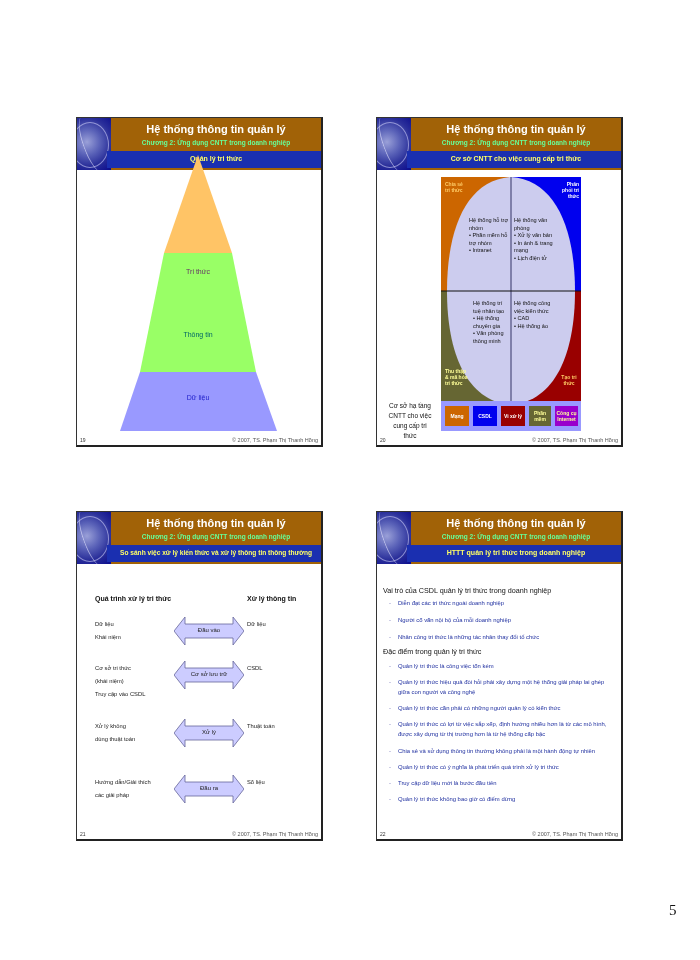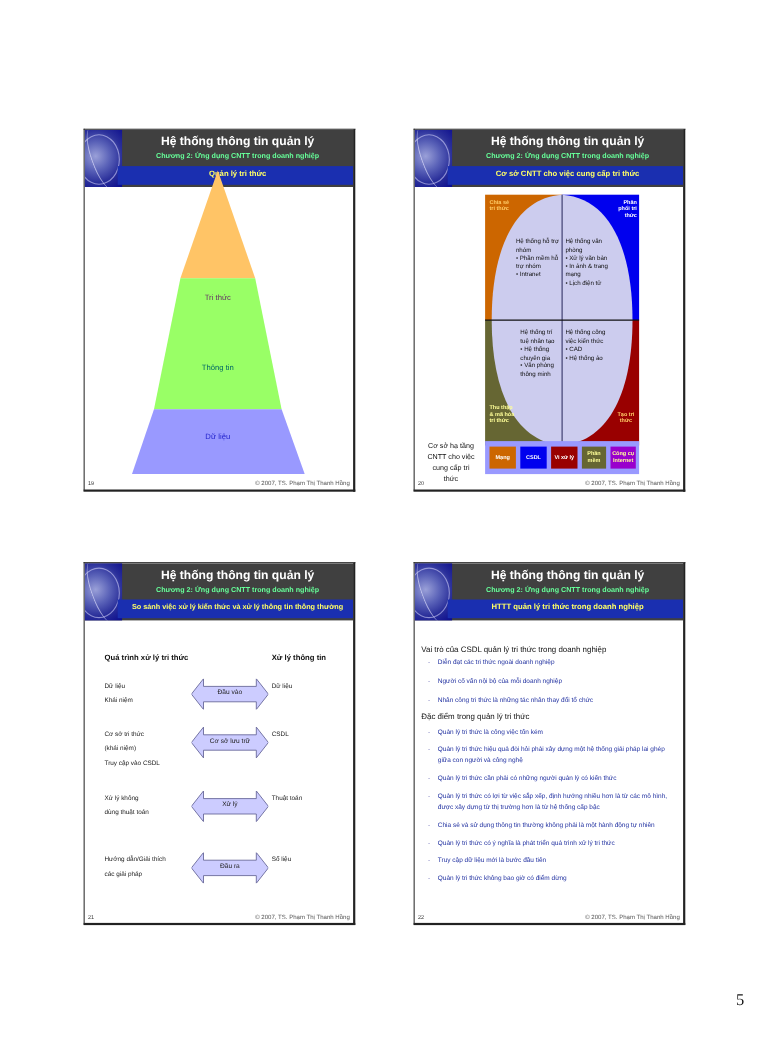--- a/index.html
+++ b/index.html
@@ -1,18 +1,18 @@
 <!DOCTYPE html>
 <html><head>
 <meta charset="utf-8">
 <style>
   html, body { margin: 0; padding: 0; background: #ffffff; }
   body { width: 700px; height: 960px; position: relative; overflow: hidden; font-family: "Liberation Sans", sans-serif; }
   .slide { position: absolute; width: 247px; height: 330px; border: 1px solid #333; border-right: 2px solid #222; border-bottom: 2px solid #222; background: #fff; box-sizing: border-box; overflow: hidden; }
-  .hdr { position: absolute; left: 0; top: 0; right: 0; height: 52px; background: #404040; }
+  .hdr { position: absolute; left: 0; top: 0; right: 0; height: 52px; background: #a16207; }
   .globe { position: absolute; left: 0; top: 0; width: 34px; height: 52px; background: radial-gradient(circle at 10px 24px, #9aa0d8 0%, #5a62b8 35%, #2a2f9a 65%, #0a0a8c 100%); overflow: hidden; }
   .globe::before { content: ""; position: absolute; left: -6px; top: 4px; width: 36px; height: 44px; border-radius: 50%; border: 1px solid rgba(220,220,255,0.55); }
   .globe::after { content: ""; position: absolute; left: 6px; top: -4px; width: 18px; height: 60px; border-radius: 50%; border-left: 1px solid rgba(230,230,255,0.6); transform: rotate(-20deg); }
   .hdr-title { position: absolute; left: 34px; right: 0; top: 5px; text-align: center; color: #fff; font-size: 11px; font-weight: bold; }
   .hdr-sub { position: absolute; left: 34px; right: 0; top: 21px; text-align: center; color: #66ff99; font-size: 6.5px; font-weight: bold; }
   .hdr-band { position: absolute; left: 30px; right: 0; top: 33px; height: 17px; background: #1a2fb0; }
   .hdr-topic { position: absolute; left: 34px; right: 0; top: 37px; text-align: center; color: #ffff66; font-size: 7px; font-weight: bold; }
   .footer-num { position: absolute; left: 3px; bottom: 2px; font-size: 5px; color: #333; }
   .footer-copy { position: absolute; right: 3px; bottom: 2px; font-size: 5.5px; color: #555; }
 

